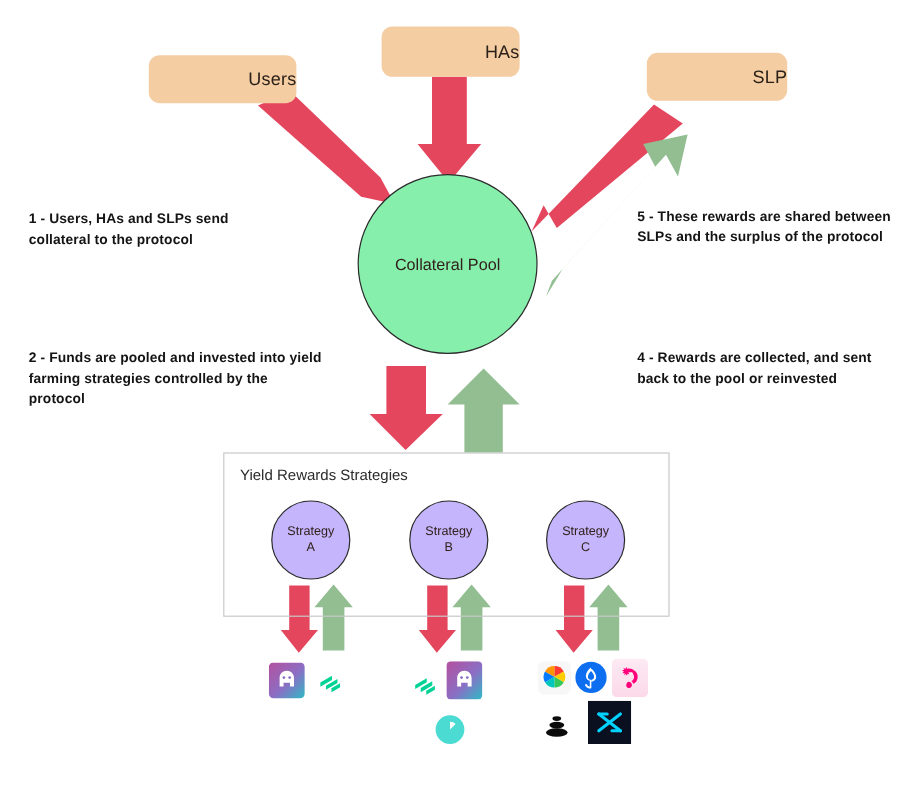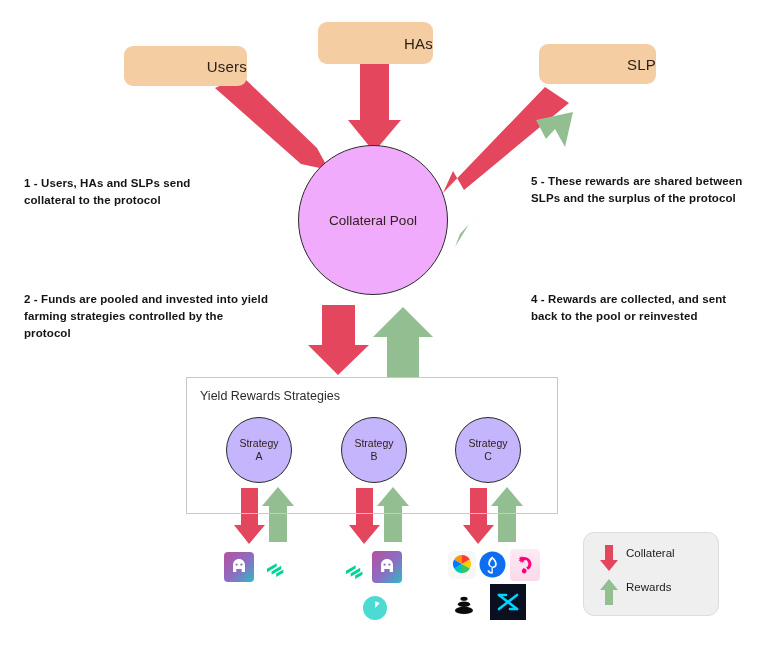--- a/index.html
+++ b/index.html
@@ -45,21 +45,21 @@
   .src-users { left: 124px; top: 46px; width: 123px; height: 40px; }
   .src-has   { left: 318px; top: 22px; width: 115px; height: 42px; }
   .src-slp   { left: 497px; top: 44px; width: 117px; height: 40px; margin-left: 42px; }
 
   
   .pool {
     position: absolute;
     left: 298px; top: 145px;
     width: 148px; height: 148px;
     border-radius: 50%;
-    background: #f0abfc;
+    background: #86efac;
     border: 1.6px solid #2a2a2a;
     display: flex;
     align-items: center;
     justify-content: center;
     font-size: 13.5px;
     color: #31211c;
   }
 
   
   .note {
@@ -295,28 +295,14 @@
   <svg class="ico" style="left:490px; top:584px;" width="36" height="36" viewBox="0 0 36 36">
     <rect width="36" height="36" fill="#0B1021"></rect>
     <g stroke="#00D1FF" stroke-width="2.6" fill="none" stroke-linecap="round">
       <path d="M9 11 L27 25"></path>
       <path d="M27 11 L9 25"></path>
       <path d="M9 11 L16 11"></path>
       <path d="M27 25 L20 25"></path>
     </g>
   </svg>
 
-  <div class="legend">
-    <div class="legend-row lg-row-1">
-      <svg class="legend-arrow" width="22" height="30" viewBox="0 0 22 30">
-        <polygon points="7,2 15,2 15,17 20,17 11,28 2,17 7,17" fill="#E4465E"></polygon>
-      </svg>
-      <span class="lbl">Collateral</span>
-    </div>
-    <div class="legend-row lg-row-2">
-      <svg class="legend-arrow" width="22" height="30" viewBox="0 0 22 30">
-        <polygon points="11,2 20,13 15,13 15,28 7,28 7,13 2,13" fill="#92BE92"></polygon>
-      </svg>
-      <span class="lbl">Rewards</span>
-    </div>
-  </div>
 
 </div>
 
 </body></html>

